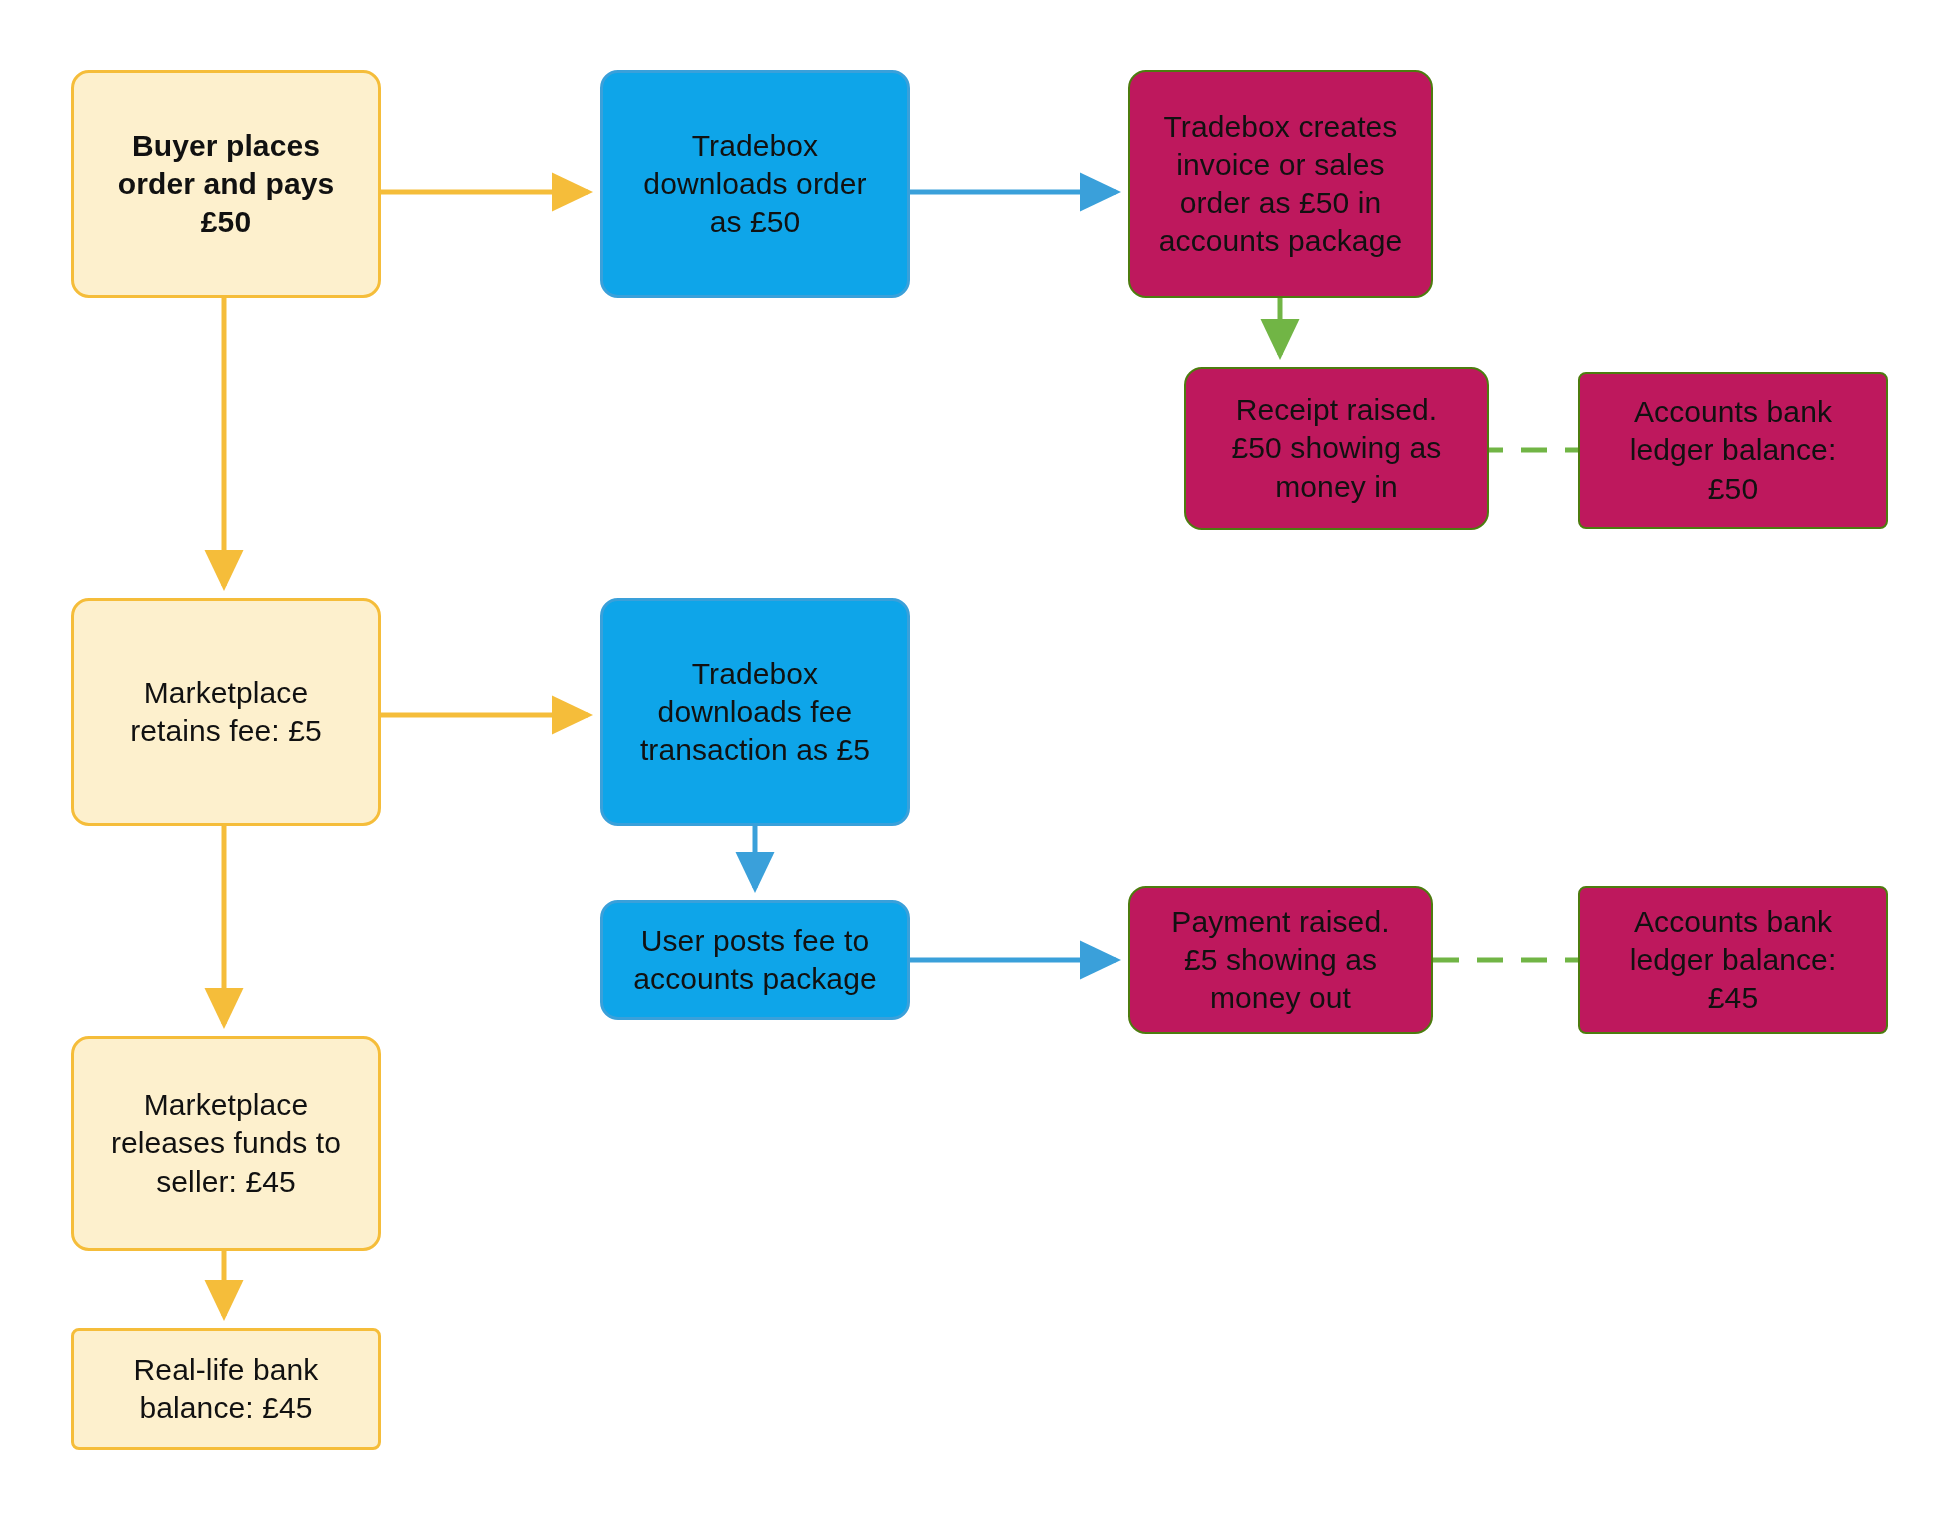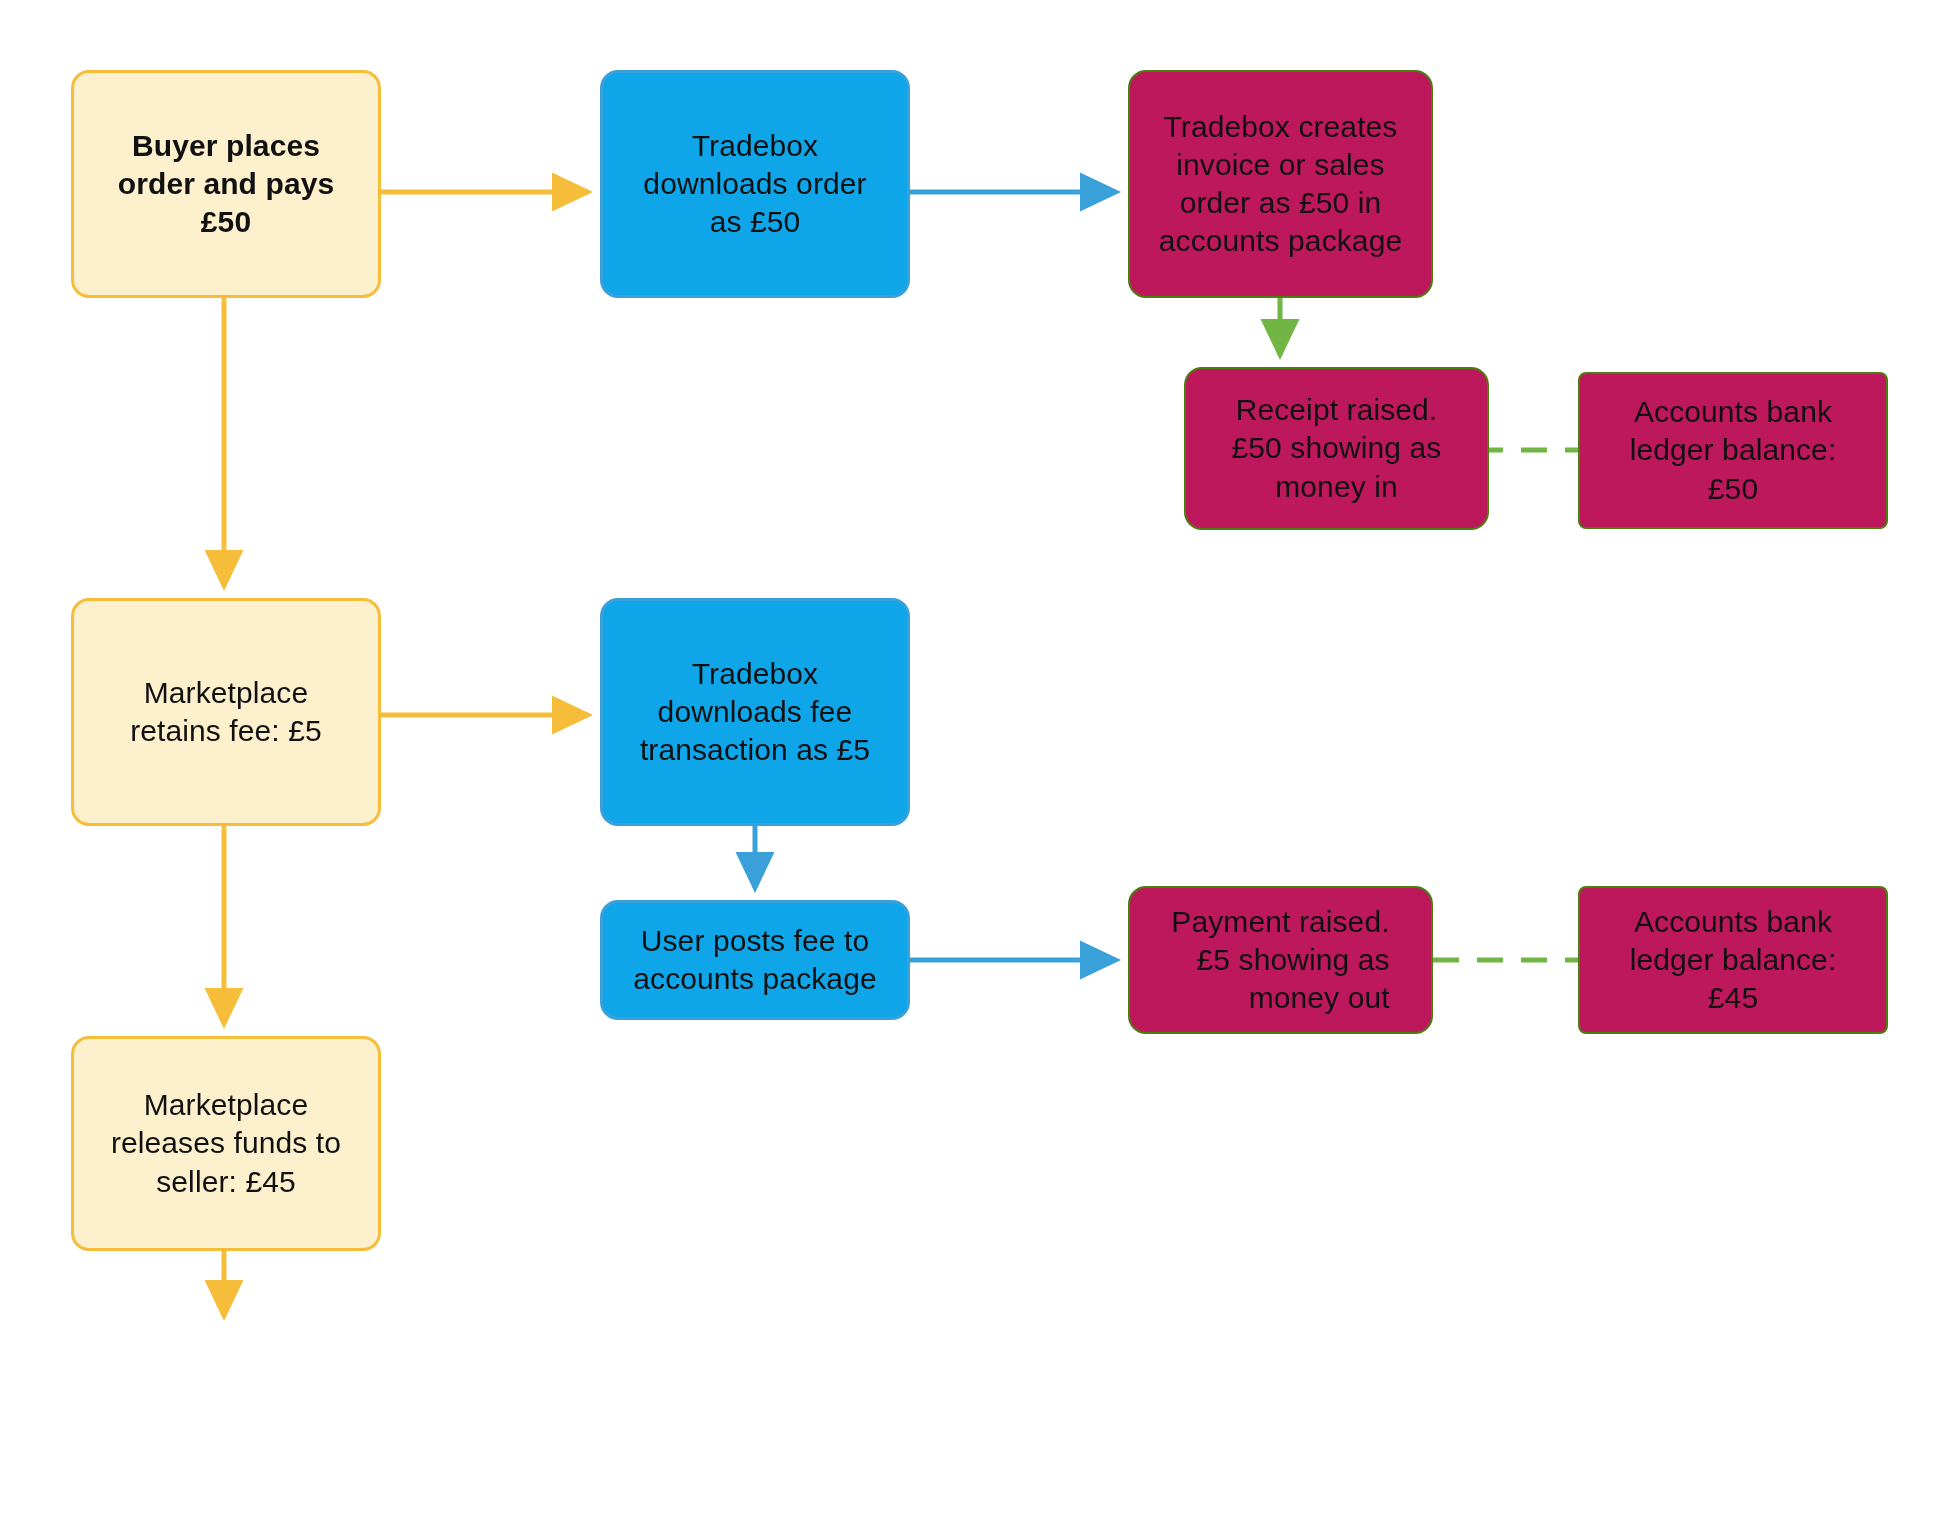--- a/index.html
+++ b/index.html
@@ -123,26 +123,28 @@
   <div class="node yellow rounded" style="left:71px; top:598px; width:310px; height:228px;">Marketplace
 retains fee: £5</div>
 
   <div class="node blue rounded" style="left:600px; top:598px; width:310px; height:228px;">Tradebox
 downloads fee
 transaction as £5</div>
 
   <div class="node blue rounded" style="left:600px; top:900px; width:310px; height:120px;">User posts fee to
 accounts package</div>
 
-  <div class="node green rounded" style="left:1128px; top:886px; width:305px; height:148px;text-align:right;">Payment raised.
+  <div class="node green rounded" style="left:1128px; top:886px; width:305px; height:148px;">Payment raised.
 £5 showing as
 money out</div>
 
   <div class="node green square" style="left:1578px; top:886px; width:310px; height:148px;">Accounts bank
 ledger balance:
 £45</div>
 
   <div class="node yellow rounded" style="left:71px; top:1036px; width:310px; height:215px;">Marketplace
 releases funds to
 seller: £45</div>
 
+  <div class="node yellow square" style="left:71px; top:1328px; width:310px; height:122px;">Real-life bank
+balance: £45</div>
 
 </div>
 
 </body></html>

